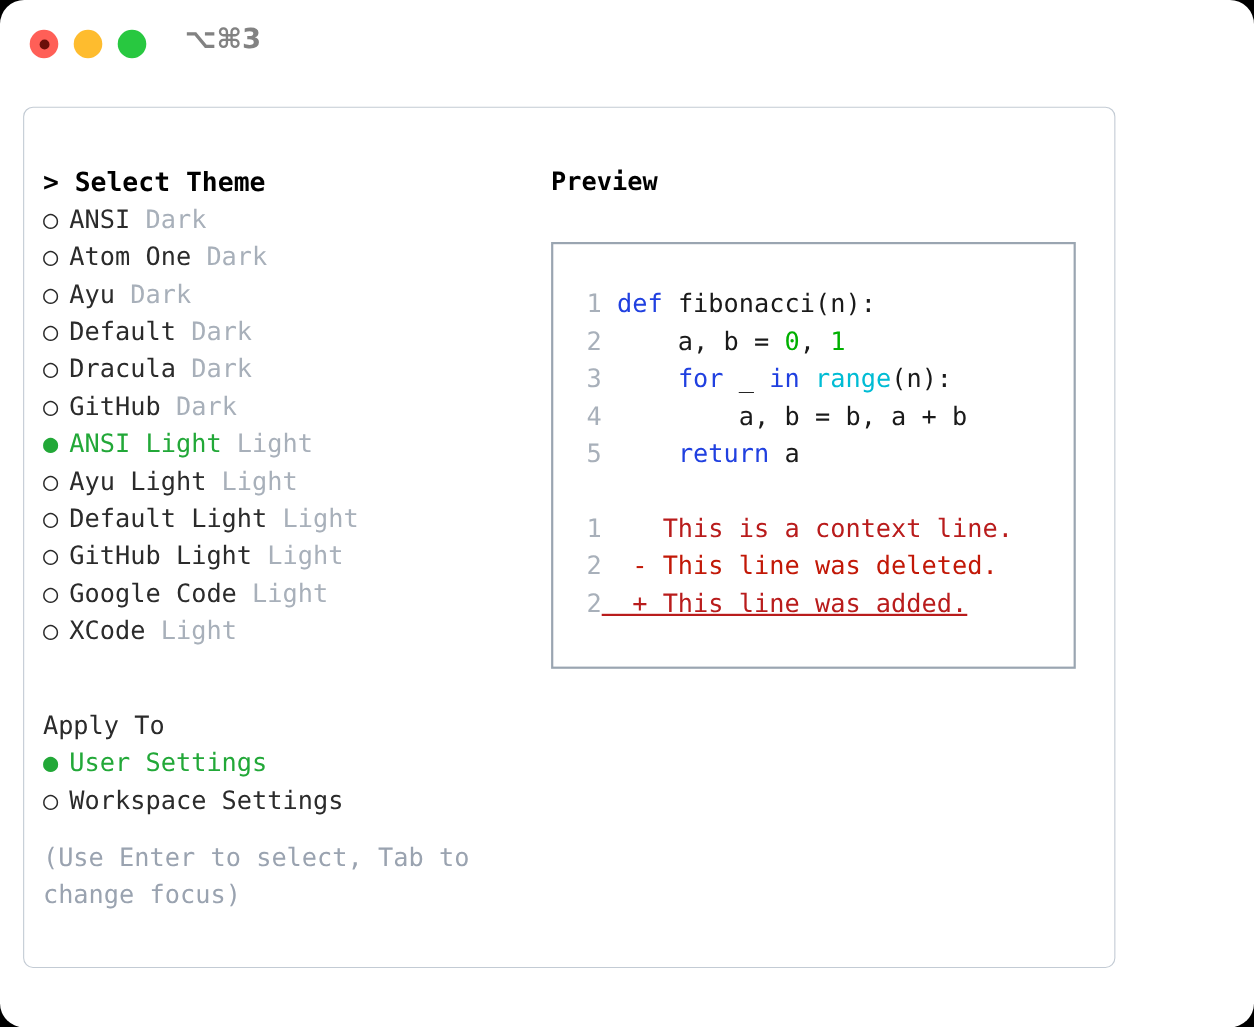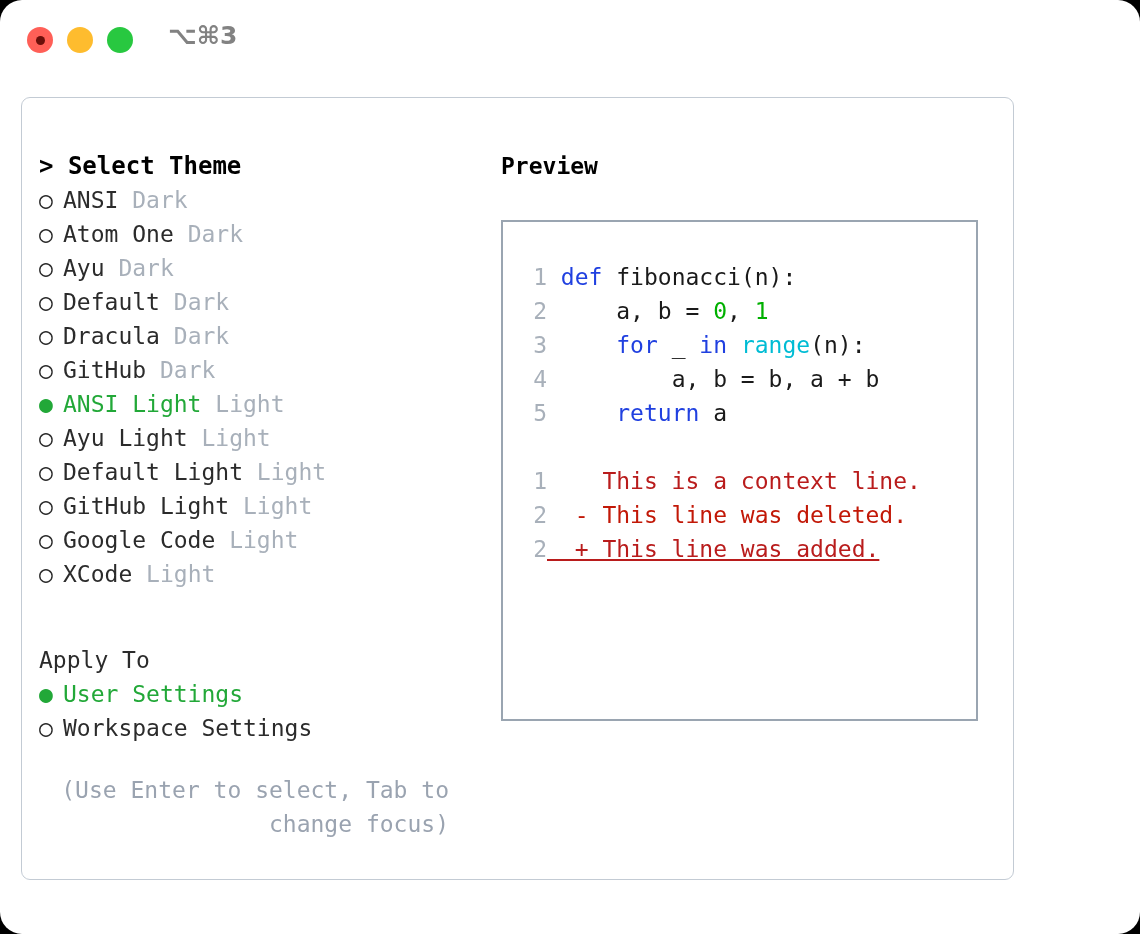--- a/index.html
+++ b/index.html
@@ -135,39 +135,38 @@
 
   .apply-head {
     font-size: 23px;
     line-height: 34px;
     color: #2b2b2b;
     white-space: pre;
     margin-top: 52px;
   }
 
   .hint {
-    margin-top: 28px;
+    margin-top: 18px;
     font-size: 23px;
     line-height: 34px;
     color: #9aa3b0;
     width: 410px;
-    text-align: right;
   }
 
   
   .preview-title {
     font-size: 23px;
     font-weight: bold;
     color: #000000;
     line-height: 34px;
   }
   .preview-box {
     margin-top: 37px;
     width: 477px;
-    height: 501px;
+    height: 388px;
     box-sizing: border-box;
     border: 2px solid #9aa5b1;
     background: #ffffff;
     padding: 38px 12px 0 0;
   }
   .code {
     font-size: 23px;
     line-height: 34px;
     white-space: pre;
   }

